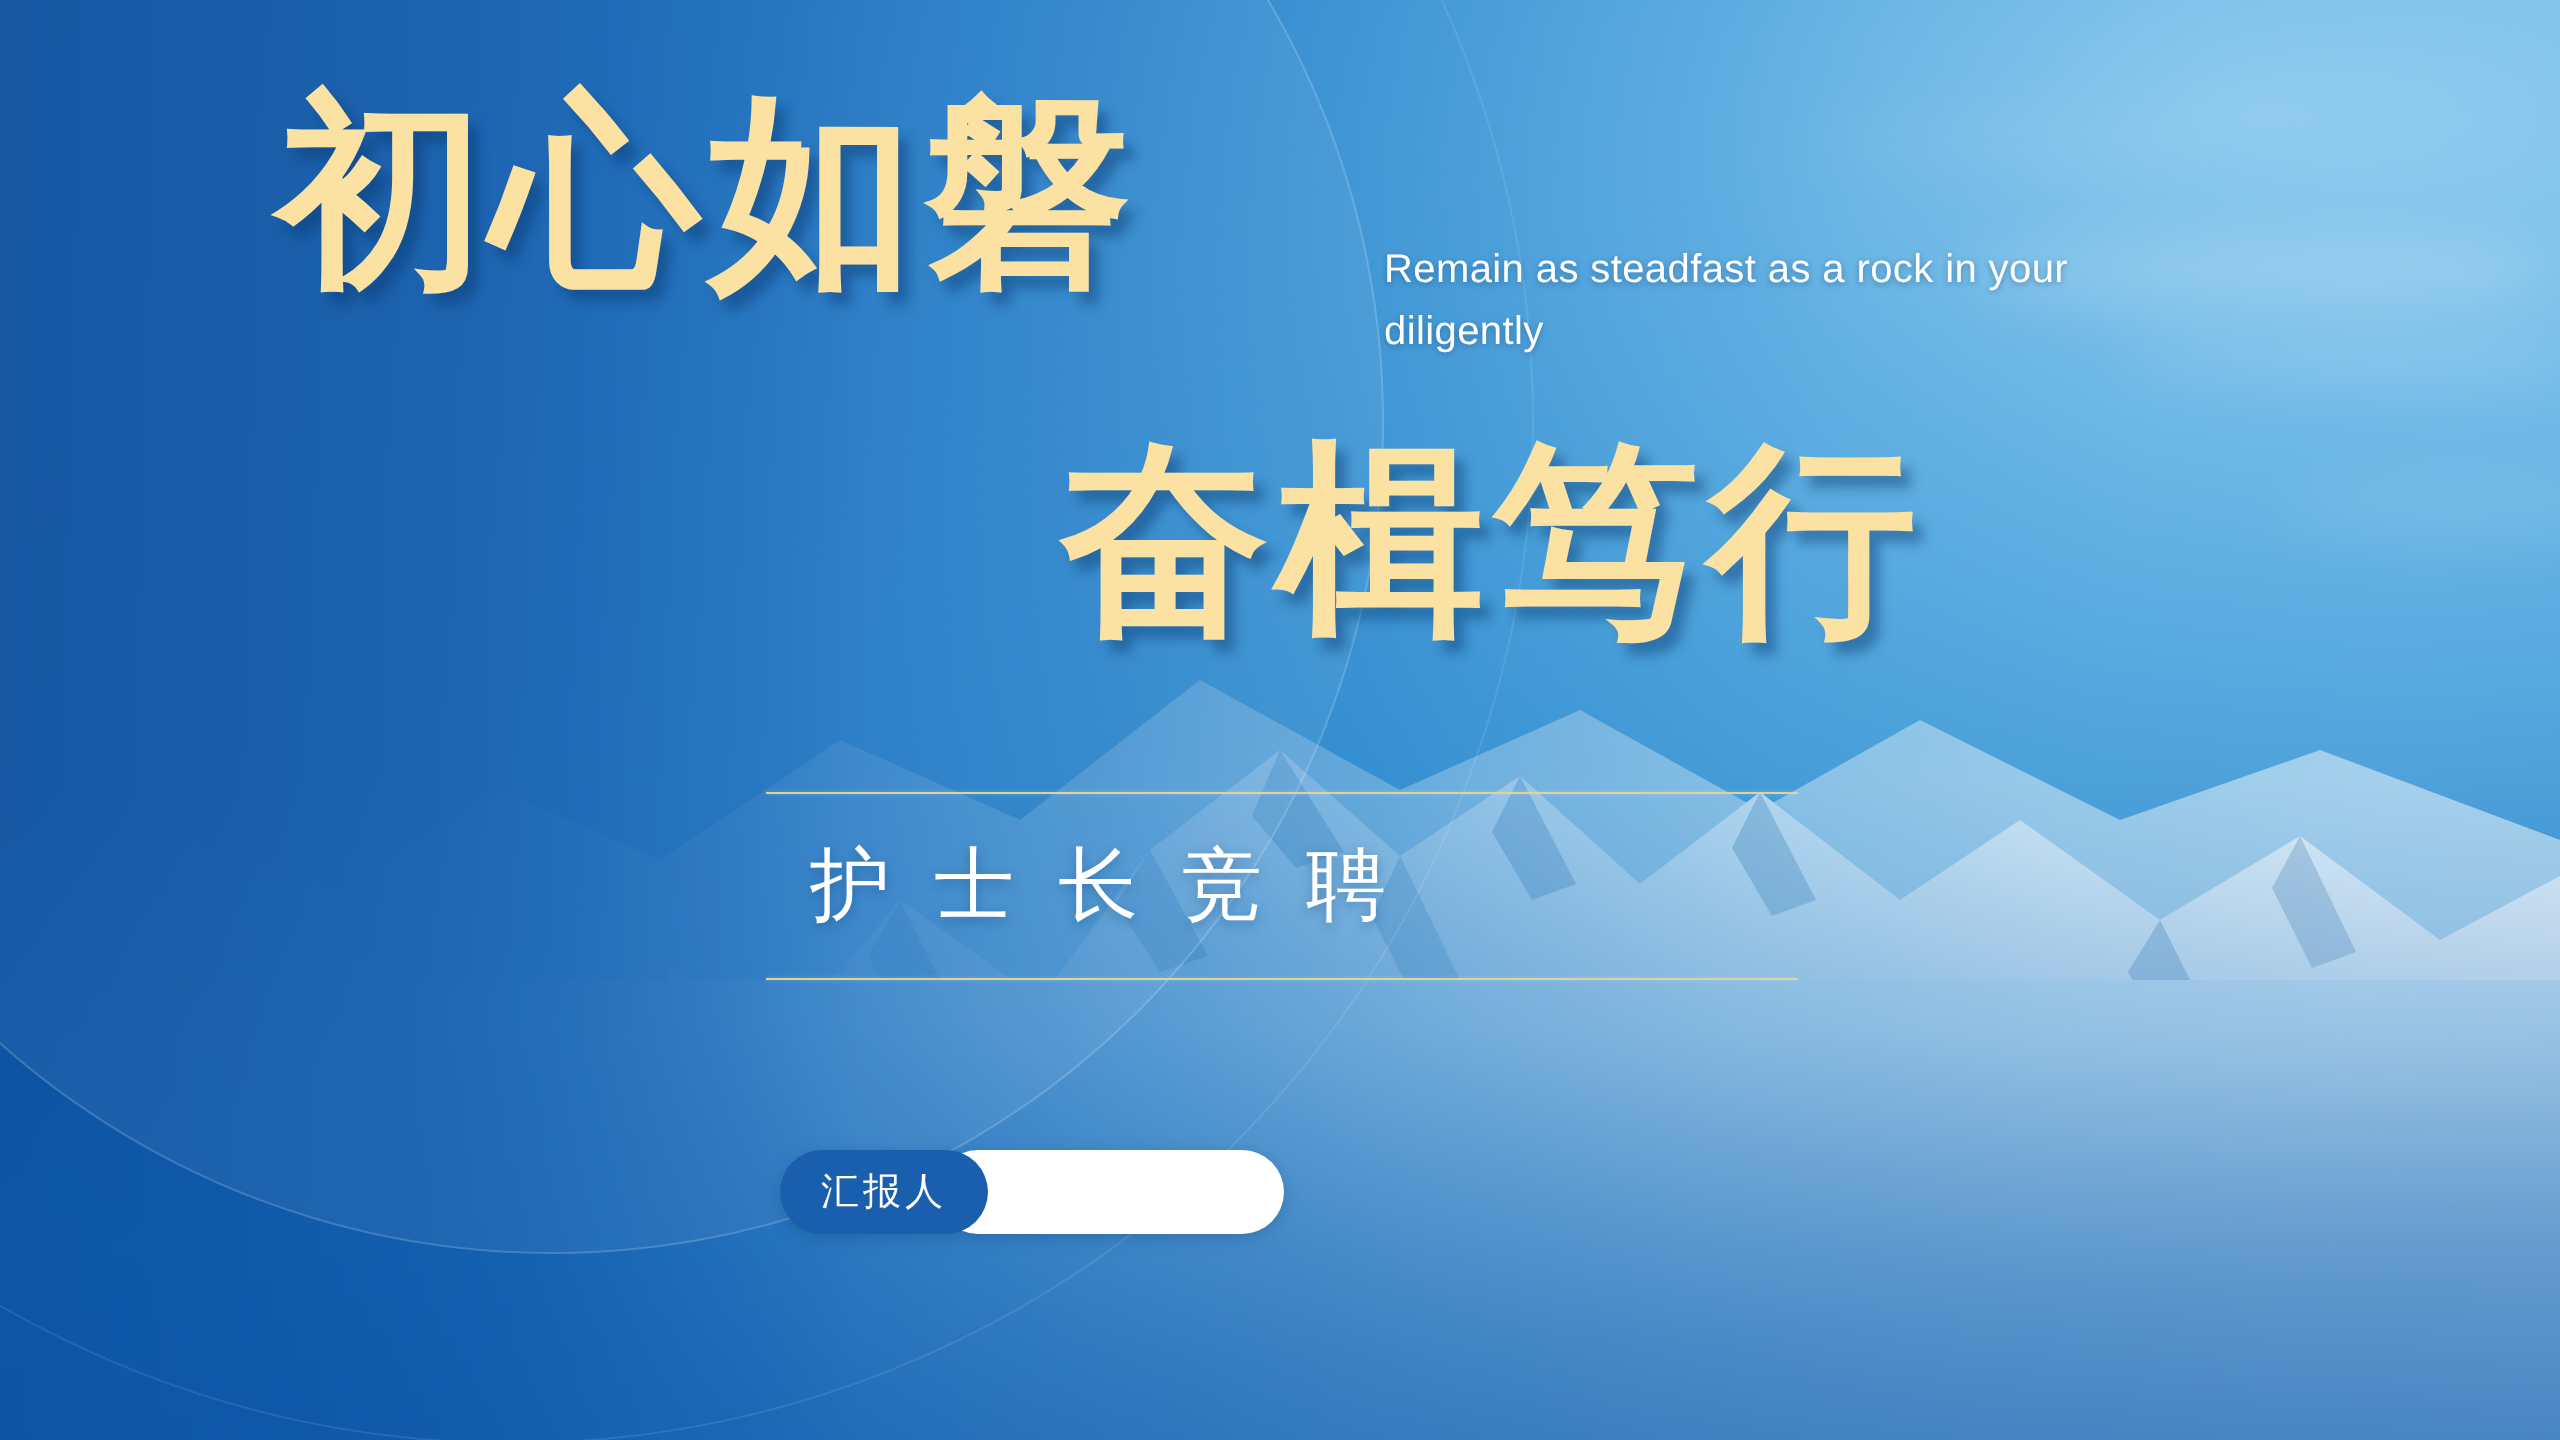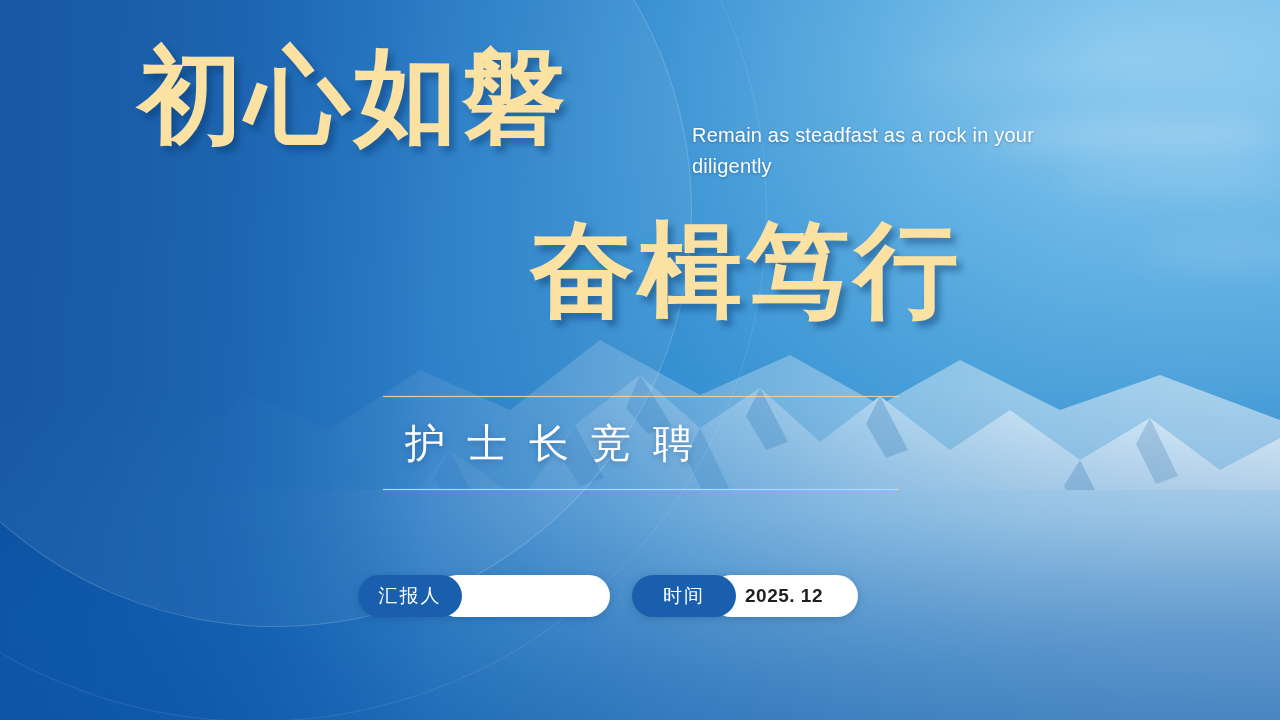--- a/index.html
+++ b/index.html
@@ -195,21 +195,21 @@
     text-indent: 22px;
     line-height: 1;
     padding: 26px 0 26px 0;
     text-shadow: 0 2px 6px rgba(10,55,110,0.35);
     white-space: nowrap;
   }
 
   
   .badges {
     position: absolute;
-    left: 358px;
+    left: 390px;
     top: 575px;
     display: flex;
     align-items: center;
     gap: 22px;
   }
   .badge {
     position: relative;
     display: flex;
     align-items: center;
     height: 42px;
@@ -335,21 +335,17 @@
       <div class="rule"></div>
     </div>
 
     <div class="badges">
 
       <div class="badge">
         <div class="badge-label">汇报人</div>
         <div class="badge-value" id="presenter-value"></div>
       </div>
 
-      <div class="badge">
-        <div class="badge-label">时间</div>
-        <div class="badge-value" id="time-value">2025. 12</div>
-      </div>
 
     </div>
 
   </div>
 </div>
 
 </body></html>

